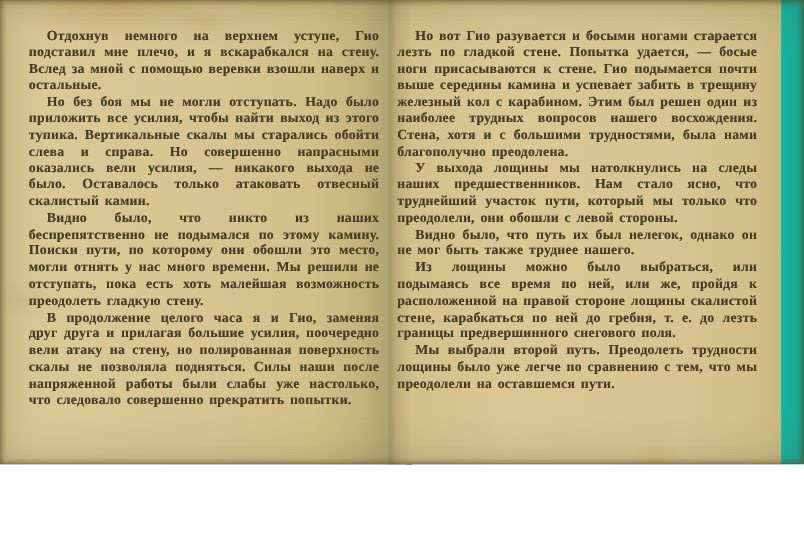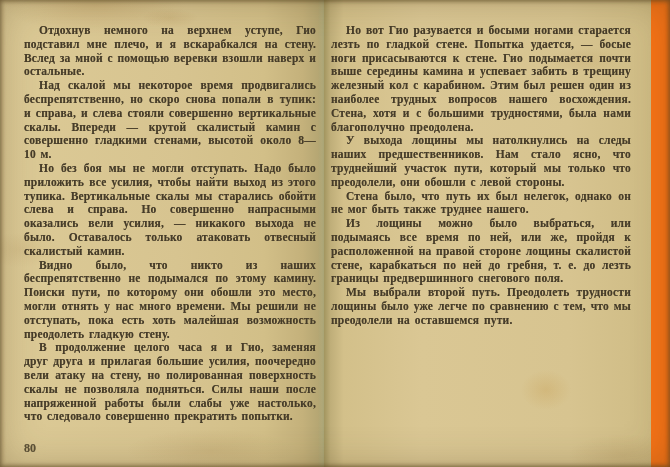--- a/index.html
+++ b/index.html
@@ -6,22 +6,22 @@
     margin: 0;
     padding: 0;
     width: 670px;
     height: 467px;
     overflow: hidden;
     font-family: "Liberation Serif", serif;
   }
   .spread {
     position: relative;
     width: 670px;
-    height: 467px;
-    background: #f97316;
+    height: 387px;
+    background: #14b8a6;
     overflow: hidden;
   }
   
   .page { position: absolute; top: 0; height: 467px; }
   .page-left {
     left: 0; width: 322px;
     background:
       radial-gradient(ellipse 130px 40px at 95px 5px, rgba(168,126,62,0.22), rgba(168,126,62,0) 70%),
       radial-gradient(ellipse 40px 14px at 170px 18px, rgba(160,120,55,0.15), rgba(160,120,55,0) 70%),
       radial-gradient(ellipse 120px 30px at 210px 450px, rgba(150,112,58,0.14), rgba(150,112,58,0) 70%),
@@ -104,39 +104,38 @@
   }
 </style>
 </head>
 <body>
 
 <div class="spread">
 
   <div class="page page-left">
     <div class="page-text text-left">
       <p class="para">Отдохнув немного на верхнем уступе, Гио подставил мне плечо, и я вскарабкался на стену. Вслед за мной с помощью веревки взошли наверх и остальные.</p>
-      <p class="para">Над скалой мы некоторое время продвигались беспрепятственно, но скоро снова попали в тупик: и справа, и слева стояли совершенно вертикальные скалы. Впереди — крутой скалистый камин с совершенно гладкими стенами, высотой около 8—10 м.</p>
       <p class="para">Но без боя мы не могли отступать. Надо было приложить все усилия, чтобы найти выход из этого тупика. Вертикальные скалы мы старались обойти слева и справа. Но совершенно напрасными оказались вели усилия, — никакого выхода не было. Оставалось только атаковать отвесный скалистый камин.</p>
       <p class="para">Видно было, что никто из наших беспрепятственно не подымался по этому камину. Поиски пути, по которому они обошли это место, могли отнять у нас много времени. Мы решили не отступать, пока есть хоть малейшая возможность преодолеть гладкую стену.</p>
       <p class="para">В продолжение целого часа я и Гио, заменяя друг друга и прилагая большие усилия, поочередно вели атаку на стену, но полированная поверхность скалы не позволяла подняться. Силы наши после напряженной работы были слабы уже настолько, что следовало совершенно прекратить попытки.</p>
     </div>
     <span class="folio folio-left">80</span>
   </div>
 
   <div class="gutter"></div>
   <div class="gutter-line"></div>
   <div class="gutter-mark mark-1"></div>
   <div class="gutter-mark mark-2"></div>
   <div class="gutter-mark mark-3"></div>
   <div class="gutter-mark mark-4"></div>
 
   <div class="page page-right">
     <div class="page-text text-right">
       <p class="para">Но вот Гио разувается и босыми ногами старается лезть по гладкой стене. Попытка удается, — босые ноги присасываются к стене. Гио подымается почти выше середины камина и успевает забить в трещину железный кол с карабином. Этим был решен один из наиболее трудных вопросов нашего восхождения. Стена, хотя и с большими трудностями, была нами благополучно преодолена.</p>
       <p class="para">У выхода лощины мы натолкнулись на следы наших предшественников. Нам стало ясно, что труднейший участок пути, который мы только что преодолели, они обошли с левой стороны.</p>
-      <p class="para">Стена было, что путь их был нелегок, однако он не мог быть также труднее нашего.</p>
+      <p class="para">Видно было, что путь их был нелегок, однако он не мог быть также труднее нашего.</p>
       <p class="para">Из лощины можно было выбраться, или подымаясь все время по ней, или же, пройдя к расположенной на правой стороне лощины скалистой стене, карабкаться по ней до гребня, т. е. до лезть границы предвершинного снегового поля.</p>
       <p class="para">Мы выбрали второй путь. Преодолеть трудности лощины было уже легче по сравнению с тем, что мы преодолели на оставшемся пути.</p>
     </div>
   </div>
 
   <div class="vignette"></div>
 </div>
 
 </body></html>

